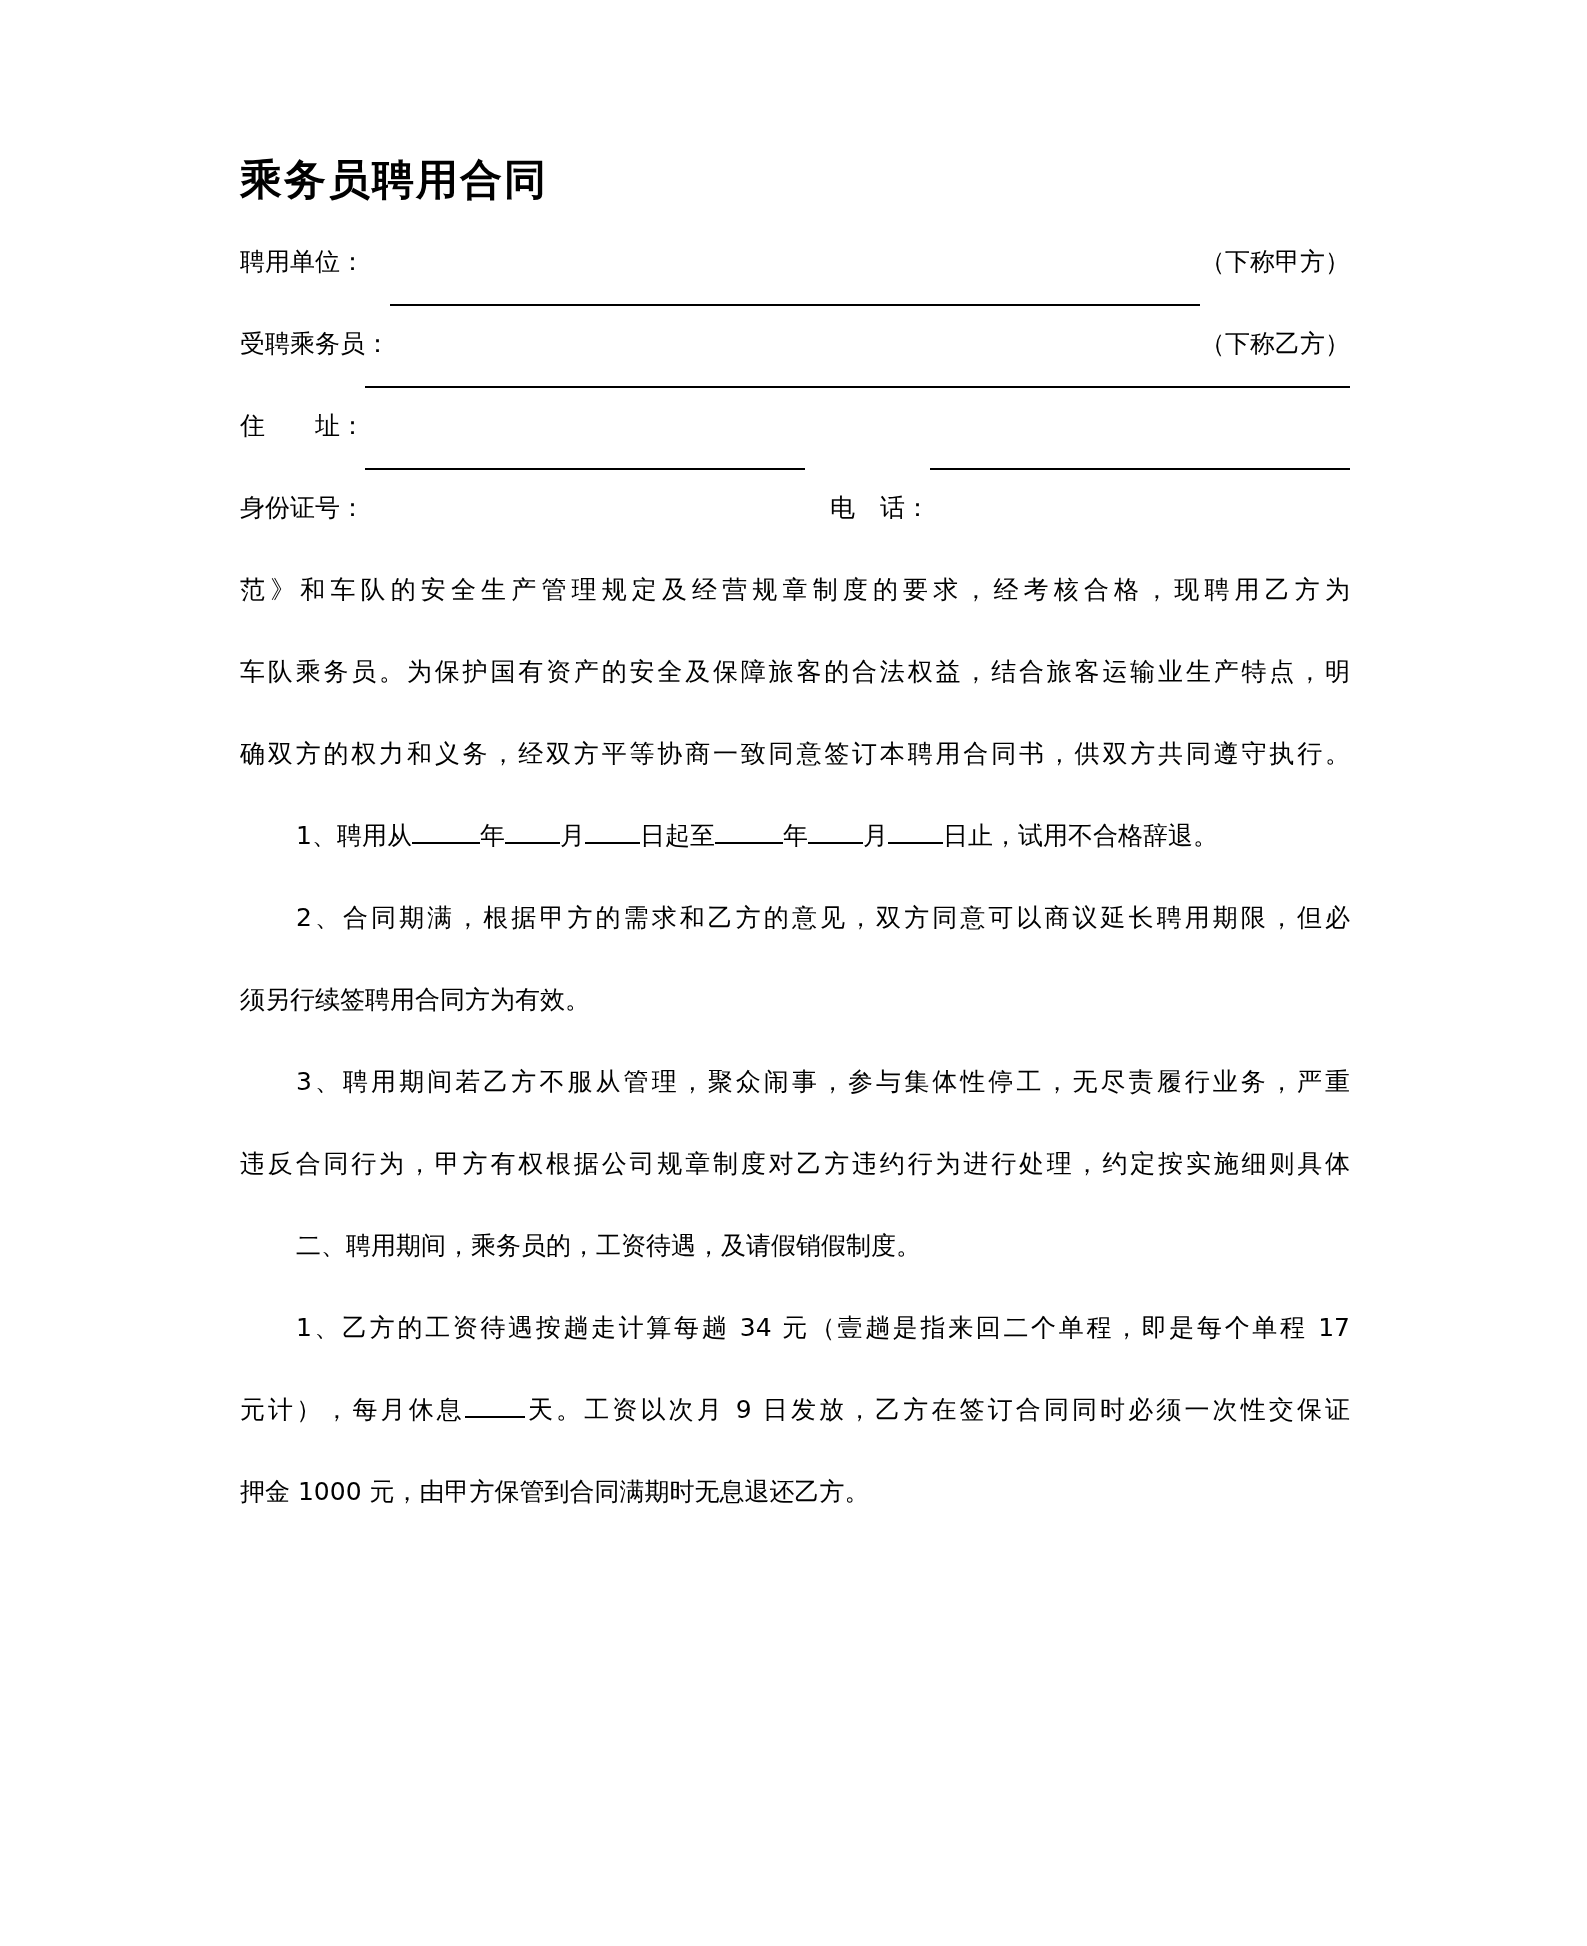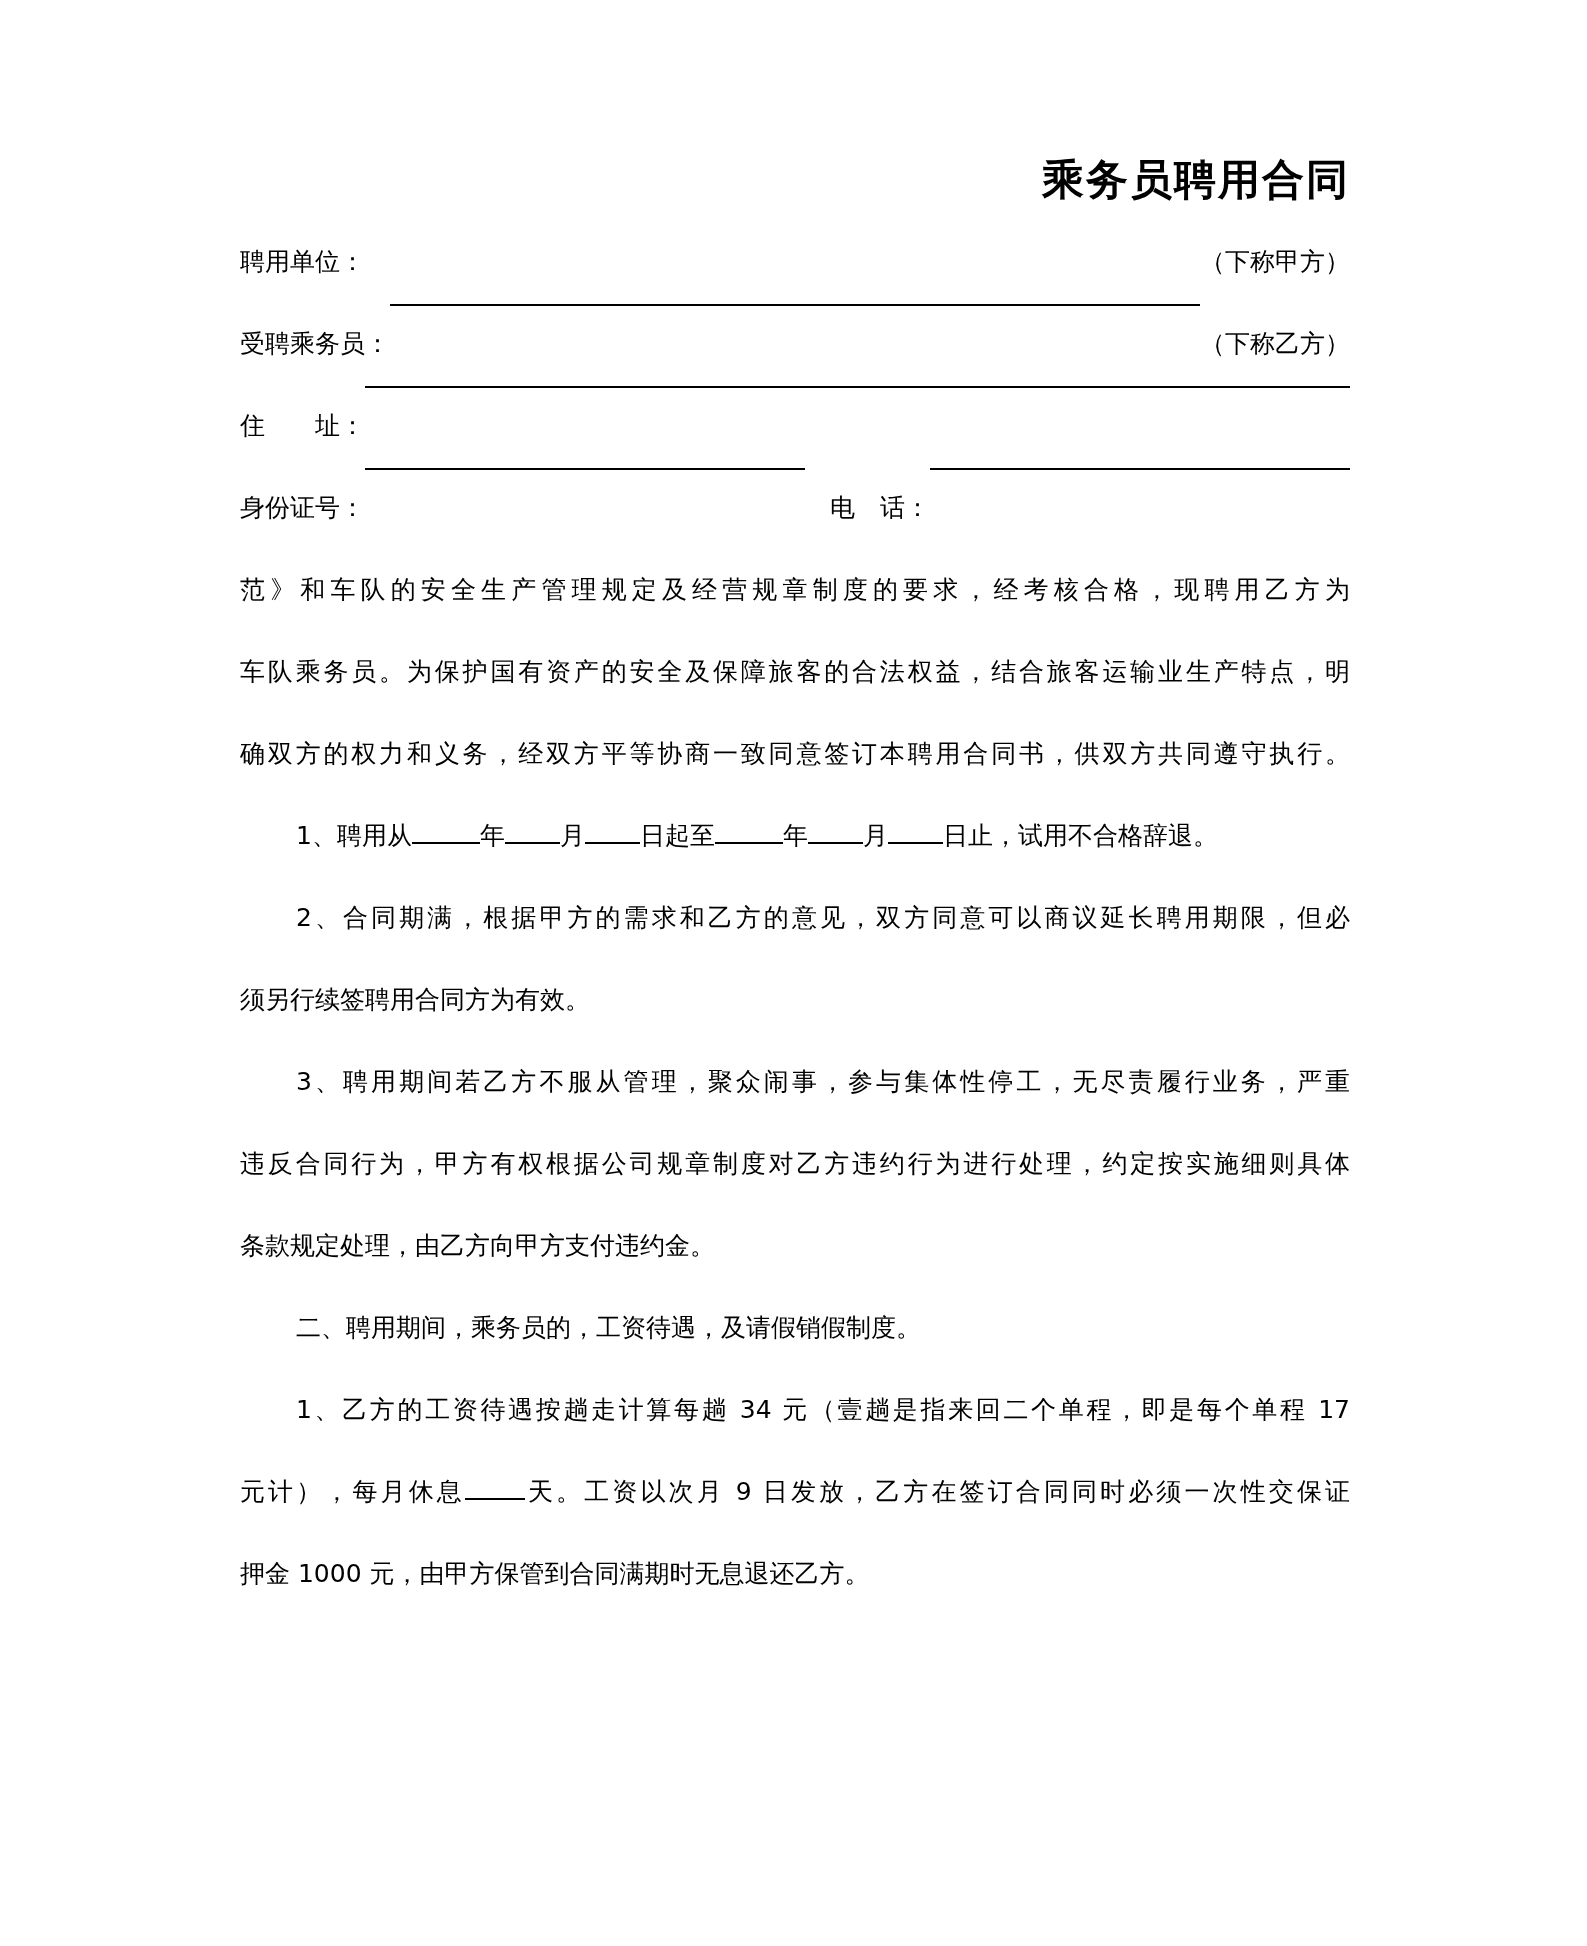--- a/index.html
+++ b/index.html
@@ -9,21 +9,21 @@
     background:#ffffff;
     color:#000000;
     font-family:"DejaVu Sans",sans-serif;
     overflow:hidden;
   }
   .content{
     position:absolute;left:240px;top:139px;width:1110px;
   }
   .doc-title{
     height:82px;line-height:82px;
-    text-align:right;
+    text-align:left;
     font-size:42px;font-weight:bold;
     letter-spacing:2px;
     white-space:nowrap;
   }
   .line{
     position:relative;
     width:1110px;height:82px;line-height:82px;
     font-size:25px;
     overflow:hidden;
   }
@@ -69,20 +69,19 @@
           <span class="blank fillflex"></span>
         </div>
         <div class="line just"><span class="txt">范》和车队的安全生产管理规定及经营规章制度的要求，经考核合格，现聘用乙方为</span></div>
         <div class="line just"><span class="txt">车队乘务员。为保护国有资产的安全及保障旅客的合法权益，结合旅客运输业生产特点，明</span></div>
         <div class="line just"><span class="txt">确双方的权力和义务，经双方平等协商一致同意签订本聘用合同书，供双方共同遵守执行。</span></div>
         <div class="line partsline indent"><span class="txt">1、聘用从</span><span class="blank" style="width: 68px;"></span><span class="txt">年</span><span class="blank" style="width: 55px;"></span><span class="txt">月</span><span class="blank" style="width: 55px;"></span><span class="txt">日起至</span><span class="blank" style="width: 68px;"></span><span class="txt">年</span><span class="blank" style="width: 55px;"></span><span class="txt">月</span><span class="blank" style="width: 55px;"></span><span class="txt">日止，试用不合格辞退。</span></div>
         <div class="line just indent"><span class="txt">2、合同期满，根据甲方的需求和乙方的意见，双方同意可以商议延长聘用期限，但必</span></div>
         <div class="line"><span class="txt">须另行续签聘用合同方为有效。</span></div>
         <div class="line just indent"><span class="txt">3、聘用期间若乙方不服从管理，聚众闹事，参与集体性停工，无尽责履行业务，严重</span></div>
         <div class="line just"><span class="txt">违反合同行为，甲方有权根据公司规章制度对乙方违约行为进行处理，约定按实施细则具体</span></div>
-        <div class="line"><span class="txt">条款规定处理，由乙方向甲方支付违约金。</span></div>
         <div class="line indent"><span class="txt">二、聘用期间，乘务员的，工资待遇，及请假销假制度。</span></div>
         <div class="line just indent"><span class="txt">1、乙方的工资待遇按趟走计算每趟 34 元（壹趟是指来回二个单程，即是每个单程 17</span></div>
         <div class="line just partsline"><span class="txt">元计），每月休息</span><span class="blank" style="width: 60px;"></span><span class="txt">天。工资以次月 9 日发放，乙方在签订合同同时必须一次性交保证</span></div>
         <div class="line"><span class="txt">押金 1000 元，由甲方保管到合同满期时无息退还乙方。</span></div>
       </div>
   </div>
 </div>
 
 </body></html>

